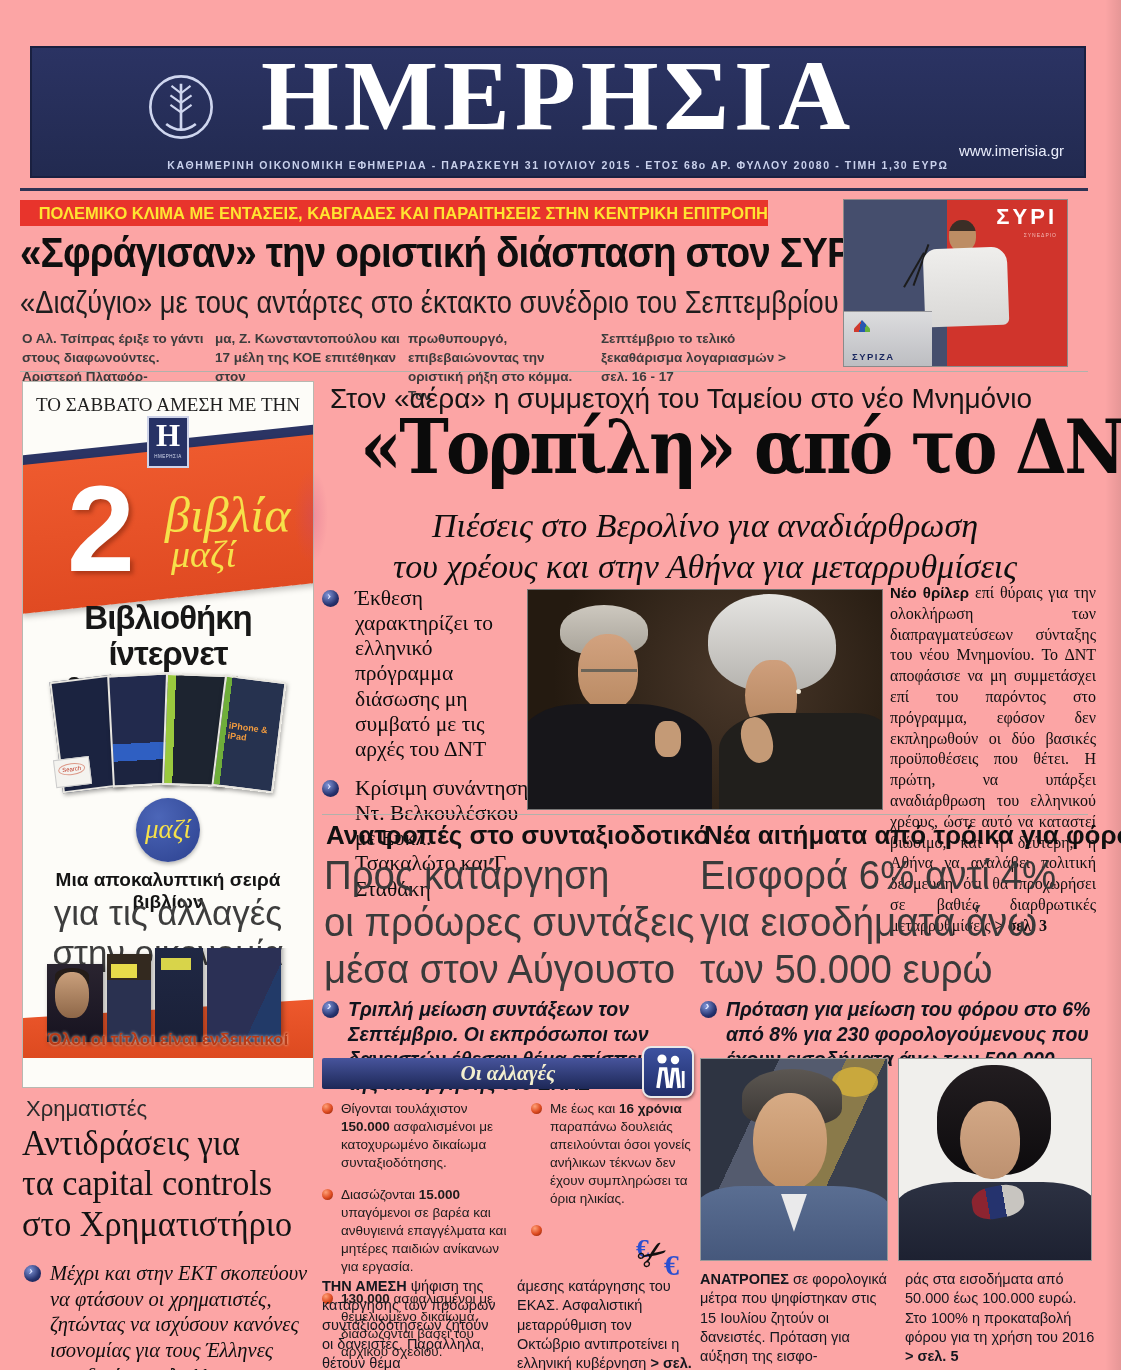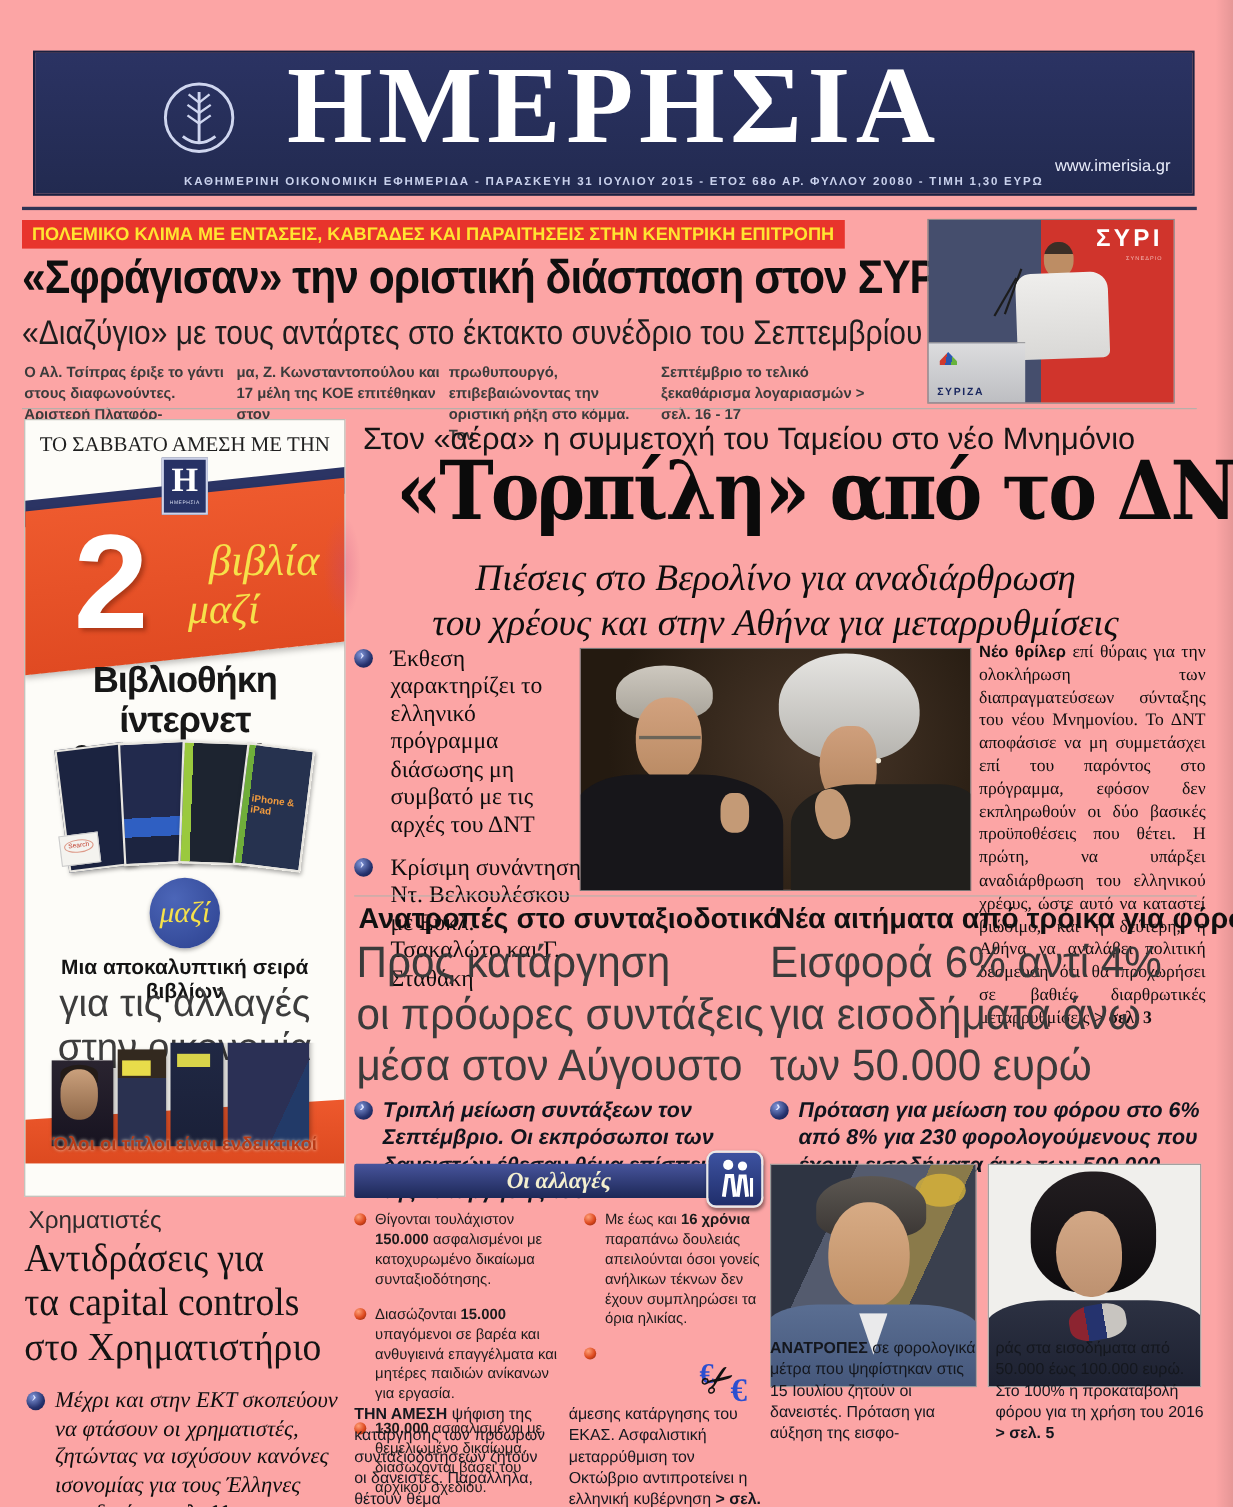--- a/index.html
+++ b/index.html
@@ -14,21 +14,21 @@
   .mast-title{left:0;right:0;top:-6px;text-align:center;color:#fff;font-family:"Liberation Serif",serif;
               font-weight:bold;font-size:100px;letter-spacing:5px;line-height:1.08;white-space:nowrap;}
   .mast-emblem{left:112px;top:22px;width:74px;height:74px;}
   .mast-site{right:20px;top:94px;color:#e9edfb;font-size:15px;}
   .mast-dateline{left:0;right:0;bottom:5px;text-align:center;color:#c9d1ec;font-size:10.5px;
                  font-weight:bold;letter-spacing:1.6px;white-space:nowrap;}
   .mast-rule{left:20px;top:188px;width:1068px;height:3px;background:#2e3354;}
 
   
   .banner{left:20px;top:200px;width:748px;height:26px;background:#e8342c;color:#ffe531;font-weight:bold;
-          font-size:16.5px;line-height:26px;padding-left:9px;box-sizing:border-box;white-space:nowrap;}
+          font-size:16.5px;line-height:26px;padding-left:9px;box-sizing:border-box;white-space:nowrap;text-align:right;}
   .h1{left:20px;top:228px;font-size:43px;font-weight:bold;color:#0f0f0f;letter-spacing:-1px;
       transform:scaleX(.9);transform-origin:left top;white-space:nowrap;}
   .h2{left:20px;top:285px;font-size:31px;font-weight:500;color:#1e1e1e;
       transform:scaleX(.88);transform-origin:left top;white-space:nowrap;}
   .cols4{left:22px;top:330px;width:806px;display:flex;gap:3px;}
   .cols4 p{width:190px;margin:0;font-size:13.5px;font-weight:bold;color:#3c3c3c;line-height:1.4;}
   .photo1{left:843px;top:199px;width:223px;height:166px;border:1px solid #8a8a8a;overflow:hidden;
           background:linear-gradient(90deg,#454e6d 0 46%,#d0342c 46%);}
   .p1-text{right:10px;top:4px;color:#fff;font-weight:bold;font-size:22px;letter-spacing:3px;}
   .p1-sub{right:10px;top:32px;color:#f3b9b4;font-size:5px;letter-spacing:1px;}
@@ -49,21 +49,21 @@
   .pr-top{left:0;right:0;top:12px;text-align:center;font-family:"Liberation Serif",serif;font-size:19px;color:#1f1f1f;}
   .pr-navy{left:-10px;top:58px;width:310px;height:24px;background:#2b3464;transform:rotate(-6deg);}
   .pr-orange{left:-10px;top:68px;width:312px;height:148px;background:linear-gradient(#ee5a2e,#e04a22);
              transform:rotate(-6deg);box-shadow:0 3px 6px rgba(0,0,0,.25);}
   .pr-hlogo{left:124px;top:34px;width:42px;height:52px;background:#273265;border:2px solid #cdd2e8;
             text-align:center;box-sizing:border-box;z-index:3;}
   .pr-hletter{color:#fff;font-family:"Liberation Serif",serif;font-weight:bold;font-size:31px;line-height:36px;display:block;}
   .pr-hcap{color:#d7dcf0;font-size:4.5px;letter-spacing:.5px;display:block;}
   .pr-2{left:44px;top:86px;color:#fff;font-weight:bold;font-size:122px;line-height:1;z-index:2;
         text-shadow:3px 3px 4px rgba(90,20,0,.4);}
-  .pr-w1{left:142px;top:104px;color:#f6e14a;font-style:italic;font-size:40px;z-index:2;font-family:"Liberation Serif",serif;margin-left:25px;}
+  .pr-w1{left:142px;top:104px;color:#f6e14a;font-style:italic;font-size:50px;z-index:2;font-family:"Liberation Serif",serif;}
   .pr-w2{left:148px;top:150px;color:#f6e14a;font-style:italic;font-size:38px;z-index:2;font-family:"Liberation Serif",serif;}
   .pr-series{left:0;right:0;top:218px;text-align:center;font-weight:bold;font-size:33px;line-height:1.08;color:#171717;letter-spacing:-1px;}
   .pr-books{left:18px;top:292px;width:254px;height:118px;display:flex;justify-content:center;}
   .bk{width:58px;height:108px;margin:0 -4px;border:2px solid #e8e6e0;box-shadow:1px 2px 4px rgba(0,0,0,.35);position:relative;}
   .bk1{background:#1b2340;transform:rotate(-7deg);top:4px;}
   .bk2{background:linear-gradient(#222a4d 0 62%,#2f5fc2 62% 78%,#1c2440 78%);transform:rotate(-3deg);}
   .bk3{background:linear-gradient(90deg,#9ac93e 0 14%,#1d2430 14%);transform:rotate(2deg);}
   .bk4{background:linear-gradient(90deg,#6fae3a 0 10%,#26324f 10%);transform:rotate(7deg);top:4px;}
   .bk-card{position:absolute;left:-8px;bottom:4px;width:34px;height:26px;background:#f4f3ef;border:1px solid #ccc;}
   .bk-search{position:absolute;left:3px;top:4px;font-size:6px;color:#c03c2a;border:1px solid #d98;border-radius:50%;padding:2px 3px;}
@@ -158,21 +158,21 @@
   .p3-hair{left:22%;top:5%;width:100px;height:56px;background:linear-gradient(#5c5752,#3b3734);border-radius:50% 50% 30% 30%;}
   .p3-face{left:28%;top:17%;width:74px;height:96px;background:linear-gradient(#d7ab85,#bf8f65);border-radius:48%;}
   .p3-suit{left:-2%;top:63%;width:104%;height:40%;background:linear-gradient(#5a6e92,#44567a);border-radius:24% 30% 0 0;}
   .p3-shirt{left:43%;top:67%;width:26px;height:38px;background:#eaeaeb;clip-path:polygon(0 0,100% 0,50% 100%);}
   .photo4{left:898px;top:1058px;width:192px;height:201px;border:1px solid #999;overflow:hidden;background:#f0efec;}
   .p4-hair{left:20%;top:3%;width:114px;height:110px;background:linear-gradient(#221d20,#0d0b0d);border-radius:48% 48% 42% 42%;}
   .p4-face{left:32%;top:21%;width:60px;height:78px;background:linear-gradient(#d3a886,#bd9170);border-radius:50% 50% 46% 54%;}
   .p4-jacket{left:-2%;top:61%;width:104%;height:42%;background:linear-gradient(#2c3142,#1c2030);border-radius:30% 26% 0 0;}
   .p4-scarf{left:38%;top:63%;width:52px;height:32px;border-radius:40%;transform:rotate(-10deg);
             background:linear-gradient(90deg,#8c2430 0 30%,#25336e 30% 62%,#c8c5c0 62%);}
-  .tax-foot{left:700px;top:1217px;width:396px;} .tax-foot p{width:190px;}
+  .tax-foot{left:700px;top:1270px;width:396px;} .tax-foot p{width:190px;}
 
   
   .mkt-kicker{left:26px;top:1096px;font-size:22px;color:#2b2b2b;}
   .mkt-headline{left:22px;top:1123px;width:300px;font-family:"Liberation Serif",serif;font-size:36px;
                 line-height:1.12;color:#131313;transform:scaleX(.95);transform-origin:left top;}
   .mkt-headline span{display:block;white-space:nowrap;}
   .mkt-bullet{left:24px;top:1261px;width:290px;display:flex;gap:9px;font-family:"Liberation Serif",serif;
               font-style:italic;font-size:20.5px;line-height:1.25;color:#0e0e0e;}
   .scan-edge{right:0;top:0;width:16px;height:100%;background:linear-gradient(90deg,rgba(0,0,0,0),rgba(0,0,0,.09));}
 </style>

